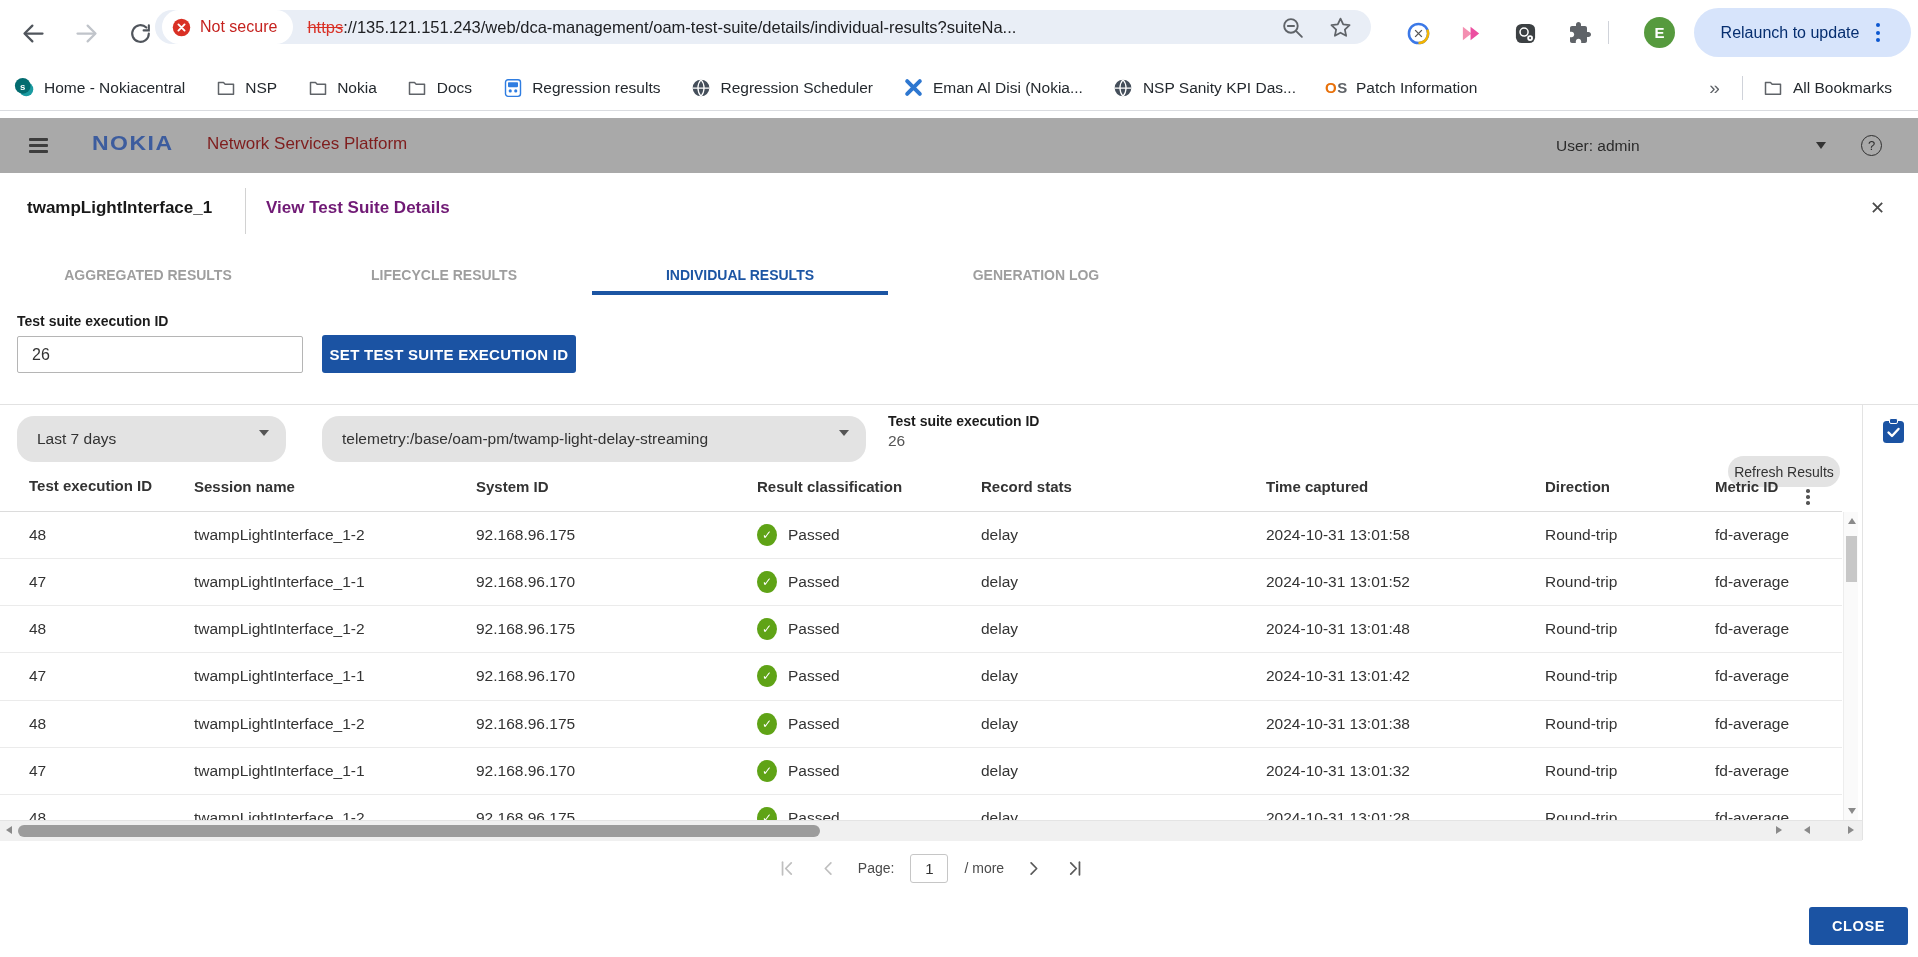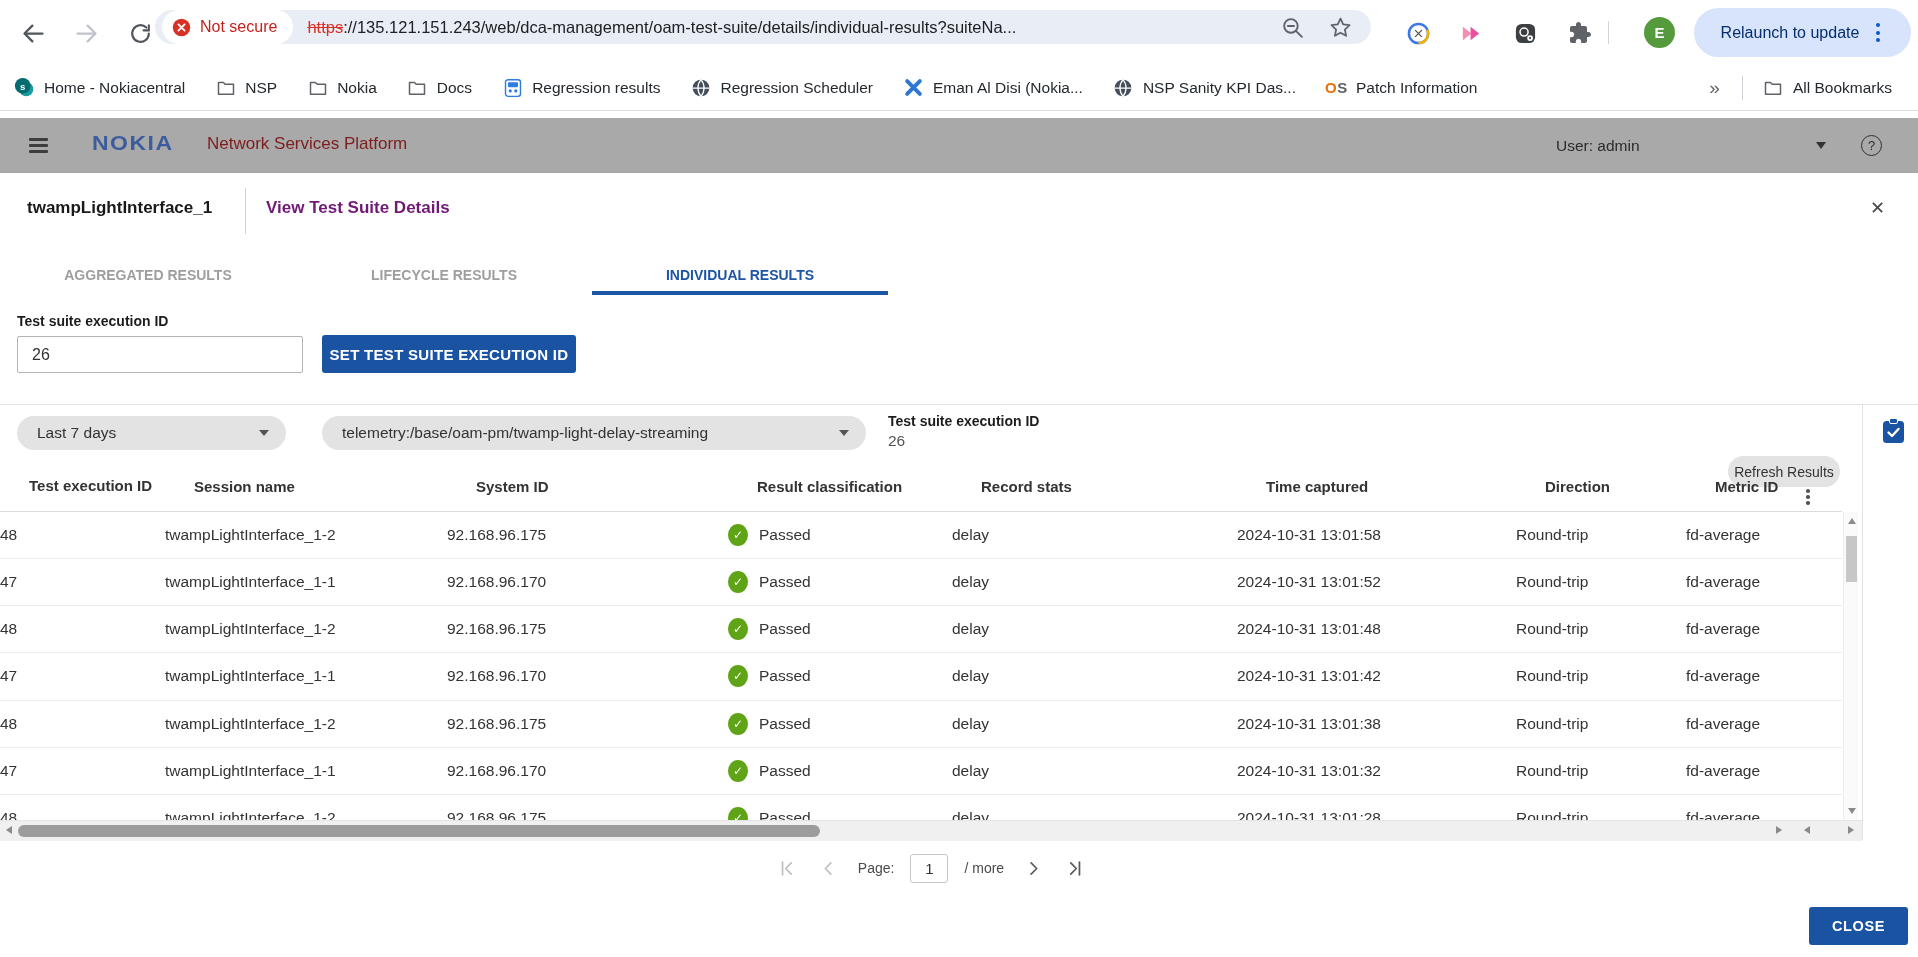--- a/index.html
+++ b/index.html
@@ -56,37 +56,37 @@
   .tabs { position:absolute; left:0; top:84px; width:1480px; height:38px; display:flex; }
   .tab { flex:0 0 296px; display:flex; align-items:flex-end; justify-content:center; padding-bottom:12px; font-size:14px; font-weight:700; color:#9e9e9e; position:relative; cursor:pointer; }
   .tab.active { color:#1c55a3; }
   .tab.active::after { content:""; position:absolute; left:0; right:0; bottom:0; height:4px; background:#1c55a3; }
 
   .exec-label { position:absolute; left:17px; top:140px; font-size:14px; font-weight:700; color:#1c1c1c; }
   .exec-input { position:absolute; left:17px; top:163px; width:286px; height:37px; border:1px solid #b5b5b5; border-radius:2px; font-size:16px; color:#333; padding:0 14px; font-family:inherit; }
   .exec-btn { position:absolute; left:322px; top:162px; width:254px; height:38px; background:#1b53a3; color:#fff; border:none; border-radius:3px; font-size:15px; font-weight:700; letter-spacing:0.3px; font-family:inherit; cursor:pointer; }
 
   .filter-panel { position:absolute; left:0; top:231px; right:0; height:436px; border-top:1px solid #e2e2e2; }
-  .pill { position:absolute; top:11px; height:34px; border-radius:17px; background:#e3e3e3; display:flex; align-items:center; font-size:15.5px; color:#333; padding:0 20px; cursor:pointer; }
+  .pill { position:absolute; top:11px; height:46px; border-radius:17px; background:#e3e3e3; display:flex; align-items:center; font-size:15.5px; color:#333; padding:0 20px; cursor:pointer; }
   .pill-time { left:17px; width:269px; }
   .pill-sub { left:322px; width:544px; }
   .pill .pcaret { position:absolute; right:17px; top:14px; width:0; height:0; border-left:5px solid transparent; border-right:5px solid transparent; border-top:6px solid #555; }
   .f-exec-label { position:absolute; left:888px; top:8px; font-size:14px; font-weight:700; color:#1c1c1c; }
   .f-exec-value { position:absolute; left:888px; top:27px; font-size:15.5px; color:#555; }
   .refresh-btn { position:absolute; left:1728px; top:13px; width:112px; height:31px; border-radius:16px; background:#e3e3e3; border:none; font-size:14px; color:#333; font-family:inherit; cursor:pointer;margin-top:38px; }
   .v-divider { position:absolute; left:1862px; top:0; bottom:0; width:1px; background:#e3e3e3; }
   .check-icon { position:absolute; left:1882px; top:13px; cursor:pointer; }
 
   .thead { position:absolute; left:0; top:56px; width:1842px; height:51px; border-bottom:1px solid #dcdcdc; display:grid; grid-template-columns:165px 282px 281px 224px 285px 279px 170px 1fr; padding-left:29px; align-items:center; font-size:15px; font-weight:600; color:#333; }
   .thead .hc1 { width:125px; line-height:1.2; }
   .head-kebab { position:absolute; left:1806px; top:84px; display:flex; flex-direction:column; gap:2.5px; cursor:pointer; }
   .head-kebab i { width:3.5px; height:3.5px; border-radius:50%; background:#555; }
 
   .tbody { position:absolute; left:0; top:107px; width:1842px; height:308px; overflow:hidden; }
-  .trow { display:grid; grid-template-columns:165px 282px 281px 224px 285px 279px 170px 1fr; height:47.15px; border-bottom:1px solid #ebebeb; align-items:center; font-size:15.5px; color:#333; }
+  .trow { display:grid; grid-template-columns:165px 282px 281px 224px 285px 279px 170px 1fr; padding-left:29px; height:47.15px; border-bottom:1px solid #ebebeb; align-items:center; font-size:15.5px; color:#333; }
   .tcell.result { display:flex; align-items:center; gap:11px; }
   .pass-badge { display:inline-flex; align-items:center; justify-content:center; width:20px; height:22px; border-radius:50%; background:#5fa316; color:#fff; font-size:12px; font-weight:700; flex:none; }
 
   .v-scroll { position:absolute; left:1843px; top:107px; width:15px; height:308px; background:#fafafa; border-left:1px solid #ededed; }
   .v-thumb { position:absolute; left:2px; top:24px; width:11px; height:46px; background:#c7c7c7; cursor:pointer; }
   .tri { width:0; height:0; position:absolute; }
   .tri-up { left:3.5px; top:6px; border-left:4.5px solid transparent; border-right:4.5px solid transparent; border-bottom:6px solid #8a8a8a; }
   .tri-down { left:3.5px; bottom:6px; border-left:4.5px solid transparent; border-right:4.5px solid transparent; border-top:6px solid #8a8a8a; }
 
   .h-scroll { position:absolute; left:0; top:415px; width:1862px; height:21px; background:#f0f0f0; border-top:1px solid #e4e4e4; }
@@ -296,20 +296,21 @@
   <div class="dialog">
     <span class="suite-name">twampLightInterface_1</span>
     <span class="title-sep"></span>
     <span class="dialog-title">View Test Suite Details</span>
     <span class="dialog-close">✕</span>
 
     <div class="tabs">
       <div class="tab">AGGREGATED RESULTS</div>
       <div class="tab">LIFECYCLE RESULTS</div>
       <div class="tab active">INDIVIDUAL RESULTS</div>
+      <div class="tab">GENERATION LOG</div>
     </div>
 
     <span class="exec-label">Test suite execution ID</span>
     <input class="exec-input" value="26" style="">
     <button class="exec-btn">SET TEST SUITE EXECUTION ID</button>
 
     <div class="filter-panel">
       <div class="pill pill-time">
         <span>Last 7 days</span>
         <span class="pcaret"></span>

